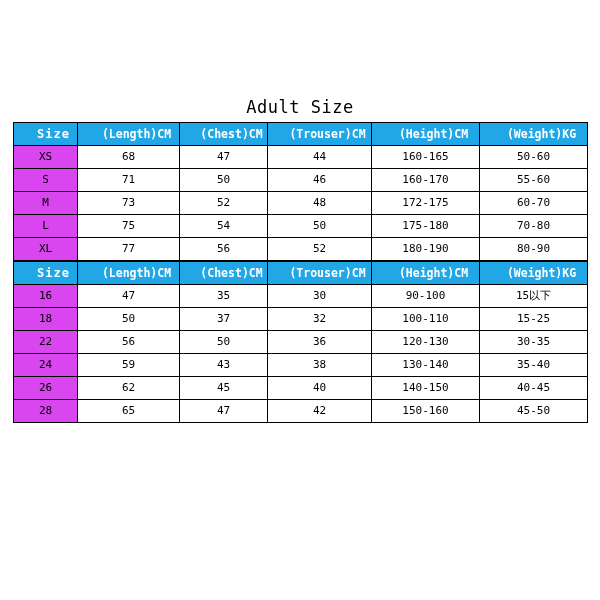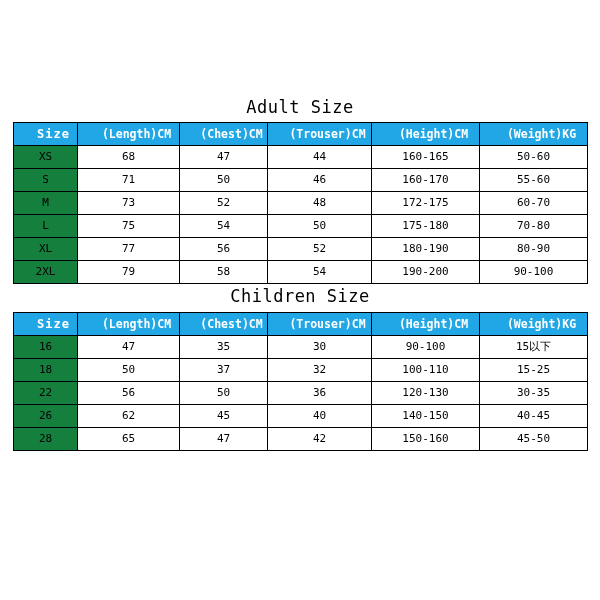--- a/index.html
+++ b/index.html
@@ -57,21 +57,21 @@
     color: #ffffff;
     font-weight: bold;
     font-size: 11.5px;
     padding-left: 16px;
   }
   table.size-table thead th.col-size {
     font-size: 12px;
     letter-spacing: 1px;
   }
   table.size-table tbody td.cell-size {
-    background: #15803d;
+    background: #d946ef;
     color: #000000;
     font-weight: normal;
   }
   
   col.c0 { width: 64px; }
   col.c1 { width: 102px; }
   col.c2 { width: 88px; }
   col.c3 { width: 104px; }
   col.c4 { width: 108px; }
   col.c5 { width: 108px; }
@@ -137,32 +137,23 @@
           <td>70-80</td>
         </tr>
         <tr>
           <td class="cell-size">XL</td>
           <td>77</td>
           <td>56</td>
           <td>52</td>
           <td>180-190</td>
           <td>80-90</td>
         </tr>
-        <tr>
-          <td class="cell-size">2XL</td>
-          <td>79</td>
-          <td>58</td>
-          <td>54</td>
-          <td>190-200</td>
-          <td>90-100</td>
-        </tr>
       </tbody>
     </table>
 
-    <div class="section-title">Children Size</div>
 
     <table class="size-table">
       <colgroup>
         <col class="c0">
           <col class="c1">
           <col class="c2">
           <col class="c3">
           <col class="c4">
           <col class="c5">
       </colgroup>
@@ -195,20 +186,28 @@
         </tr>
         <tr>
           <td class="cell-size">22</td>
           <td>56</td>
           <td>50</td>
           <td>36</td>
           <td>120-130</td>
           <td>30-35</td>
         </tr>
         <tr>
+          <td class="cell-size">24</td>
+          <td>59</td>
+          <td>43</td>
+          <td>38</td>
+          <td>130-140</td>
+          <td>35-40</td>
+        </tr>
+        <tr>
           <td class="cell-size">26</td>
           <td>62</td>
           <td>45</td>
           <td>40</td>
           <td>140-150</td>
           <td>40-45</td>
         </tr>
         <tr>
           <td class="cell-size">28</td>
           <td>65</td>

